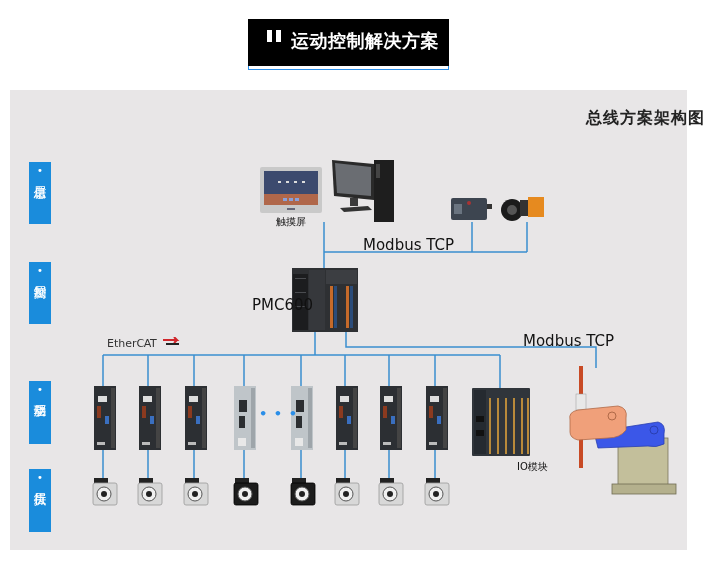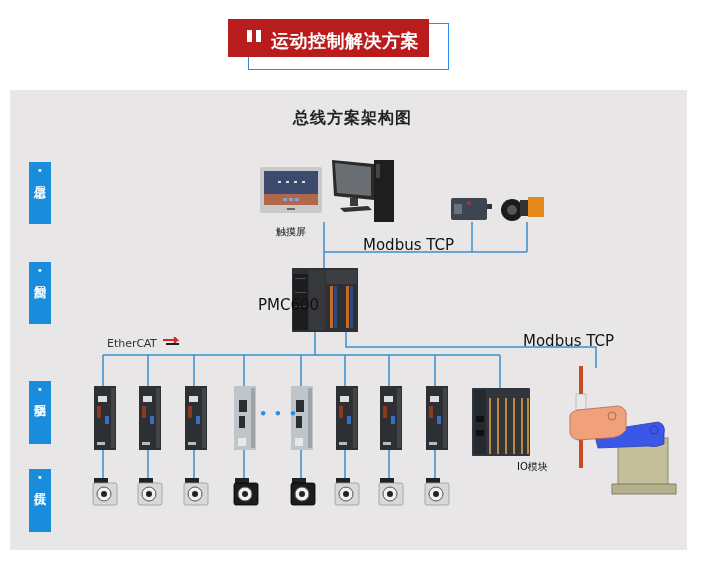--- a/index.html
+++ b/index.html
@@ -1,28 +1,28 @@
 <!DOCTYPE html>
 <html><head>
 <meta charset="utf-8">
 <style>
   * { box-sizing: border-box; margin: 0; padding: 0; }
   html, body { width: 705px; height: 565px; background: #ffffff; overflow: hidden; }
   body { position: relative; font-family: "DejaVu Sans", "Liberation Sans", sans-serif; }
 
   
   .badge-shadow { position: absolute; left: 248px; top: 23px; width: 201px; height: 47px; border: 1.5px solid #2a8ee8; background: #fff; }
-  .badge { position: absolute; left: 228px; top: 19px; width: 201px; height: 38px; background: #b91c1c; display: flex; align-items: center; }
+  .badge { position: absolute; left: 248px; top: 19px; width: 201px; height: 47px; background: #000000; display: flex; align-items: center; }
   .badge .quote { position: absolute; left: 19px; top: 11px; width: 14px; height: 12px; display: flex; gap: 4px; }
   .badge .quote i { display: block; width: 5px; height: 12px; background: #fff; }
   .badge .title { position: absolute; left: 43px; top: 10px; color: #fff; font-size: 18px; font-weight: bold; letter-spacing: 0.5px; white-space: nowrap; }
 
   
   .panel { position: absolute; left: 10px; top: 90px; width: 677px; height: 460px; background: #e8e6e7; }
-  .diagram-title { position: absolute; left: 0; width: 100%; top: 108px; text-align: center; font-size: 16px; font-weight: bold; color: #222; letter-spacing: 1px; }
+  .diagram-title { position: absolute; left: 0; width: 100%; top: 108px; text-align: right; font-size: 16px; font-weight: bold; color: #222; letter-spacing: 1px; }
 
   
   .layer { position: absolute; left: 29px; width: 22px; background: #1a8cdc; color: #fff; font-size: 12.5px; line-height: 14px; text-align: center; padding-top: 4px; }
   .layer .dot { display: block; font-size: 10px; line-height: 10px; }
   .layer .txt { display: block; writing-mode: vertical-rl; text-orientation: upright; margin: 0 auto; letter-spacing: 0px; }
 
   svg.lines { position: absolute; left: 0; top: 0; }
   .lbl { position: absolute; font-size: 15px; color: #111; white-space: nowrap; }
   .lbl.small { font-size: 10px; }
 
@@ -88,21 +88,21 @@
       <rect x="34" y="14" width="3" height="2"></rect>
       <rect x="42" y="14" width="3" height="2"></rect>
     </g>
   <g fill="#8aa0d8">
       <rect x="23" y="31" width="4" height="3"></rect>
       <rect x="29" y="31" width="4" height="3"></rect>
       <rect x="35" y="31" width="4" height="3"></rect>
     </g>
   <rect x="27" y="41" width="8" height="2" fill="#667"></rect>
 </svg>
-<div class="lbl small" style="left:276px;top:225px;">触摸屏</div>
+<div class="lbl small" style="left:276px;top:215px;">触摸屏</div>
 
 <svg class="dev" style="left:330px;top:158px;" width="66" height="66">
   <polygon points="2,2 44,6 44,42 4,38" fill="#2a2a2a"></polygon>
   <polygon points="5,5 41,9 41,38 7,35" fill="#6a6d72"></polygon>
   <rect x="20" y="40" width="8" height="8" fill="#3a3a3a"></rect>
   <polygon points="10,50 38,48 42,52 14,54" fill="#333"></polygon>
   <rect x="44" y="2" width="20" height="62" fill="#1e1e1e"></rect>
   <rect x="46" y="6" width="4" height="14" fill="#444"></rect>
 </svg>
 
@@ -134,21 +134,21 @@
   <rect x="34" y="2" width="31" height="14" fill="#3c3e42"></rect>
   <g fill="#c56a2a">
       <rect x="38" y="18" width="3" height="42"></rect>
       <rect x="54" y="18" width="3" height="42"></rect>
     </g>
   <g fill="#2b4c7a">
       <rect x="42" y="18" width="3" height="42"></rect>
       <rect x="58" y="18" width="3" height="42"></rect>
     </g>
 </svg>
-<div class="lbl" style="left:252px;top:296px;margin-left:6px;">PMC600</div>
+<div class="lbl" style="left:252px;top:296px;">PMC600</div>
 
 <div class="lbl" style="left:523px;top:332px;">Modbus TCP</div>
 
 <div class="dev" style="left:107px;top:337px;font-size:11px;color:#333;white-space:nowrap;">
   <span>Ether</span><b style="font-weight:400;letter-spacing:-0.5px;">CAT</b>
   <svg width="20" height="10" style="vertical-align:top;margin-left:1px;">
     <path d="M2 3 H16 L13 0 M16 3 L13 6" stroke="#d0262b" stroke-width="2" fill="none"></path>
     <path d="M18 7 H5" stroke="#222" stroke-width="2"></path>
   </svg>
 </div>

